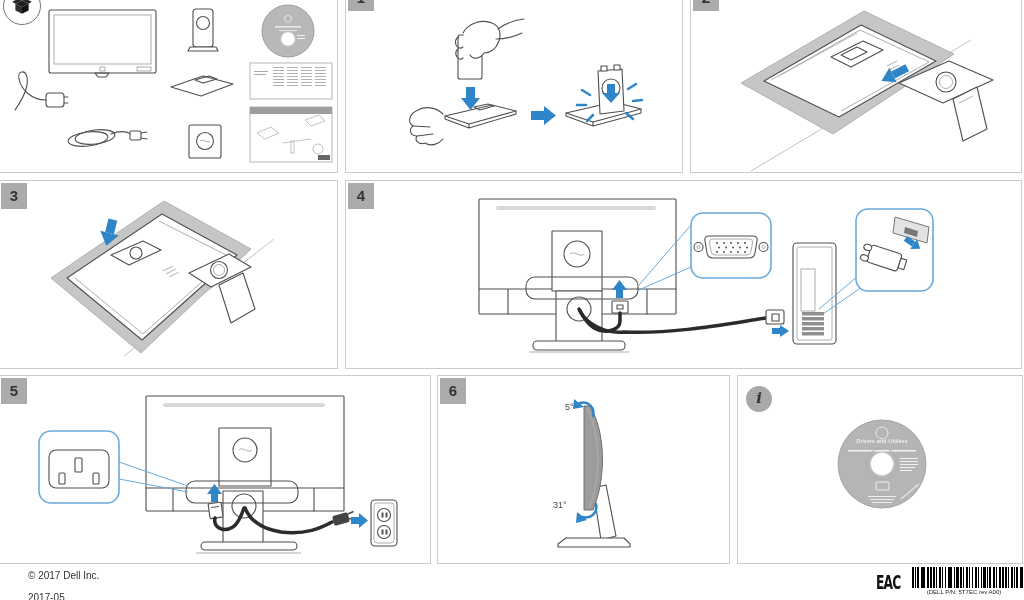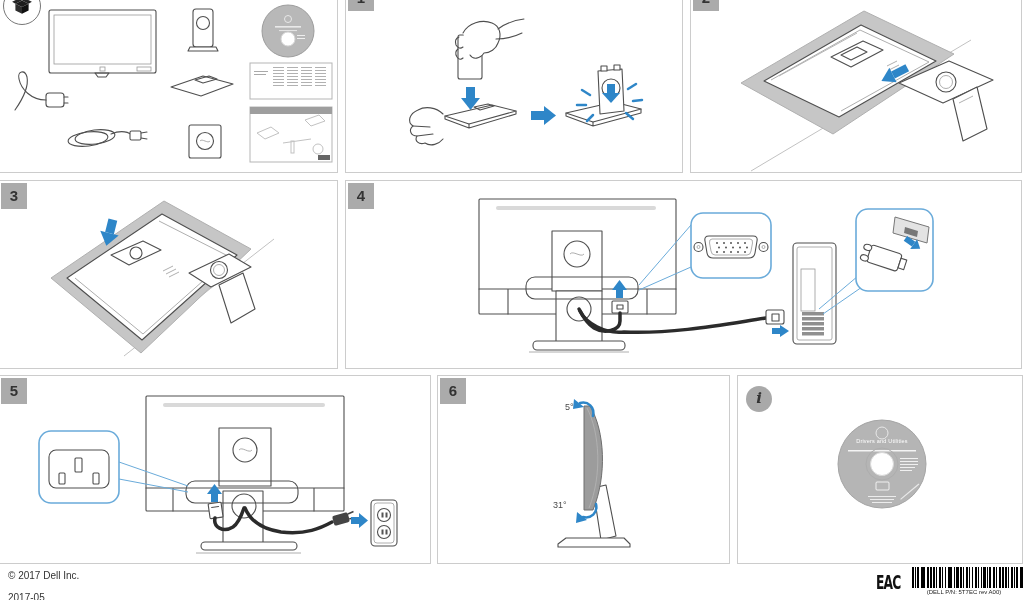--- a/index.html
+++ b/index.html
@@ -9,21 +9,21 @@
   .badge{position:absolute;width:26px;height:26px;background:#ababab;color:#333;
          font-weight:bold;font-size:15px;line-height:26px;text-align:center;}
   .circle-badge{position:absolute;width:26px;height:26px;background:#a9a9a9;color:#333;
          border-radius:50%;font-weight:bold;font-size:15px;line-height:25px;text-align:center;
          font-family:"DejaVu Serif",serif;font-style:italic;}
   .pkg-circle{position:absolute;width:36px;height:36px;border:1.5px solid #777;border-radius:50%;
          background:#fff;display:flex;align-items:center;justify-content:center;}
   .illus{position:absolute;left:0;top:0;}
   .tilt-label{position:absolute;font-size:9px;color:#4a4a4a;}
   .cd-title{position:absolute;color:#fff;font-size:5.5px;text-align:center;letter-spacing:.2px;}
-  .foot-text{position:absolute;color:#333;font-size:10px;}
+  .foot-text{position:absolute;color:#333;font-size:10px;margin-left:20px;}
   .support-url{position:absolute;left:0;top:576px;width:1024px;text-align:center;
          font-size:14.5px;color:#1f1f1f;}
   .eac{position:absolute;left:876px;top:571px;font-size:15px;font-weight:bold;color:#111;
          transform:scaleY(1.32) scaleX(.82);transform-origin:left top;letter-spacing:-1px;
          font-family:"DejaVu Sans",sans-serif;}
   .barcode{position:absolute;left:912px;top:567px;width:111px;height:21px;background-color:#fff;
          background-image:
            repeating-linear-gradient(90deg,#000 0 1.5px,rgba(0,0,0,0) 1.5px 3px),
            repeating-linear-gradient(90deg,#000 0 1px,rgba(0,0,0,0) 1px 5.5px),
            repeating-linear-gradient(90deg,#000 0 2.5px,rgba(0,0,0,0) 2.5px 9px);}

